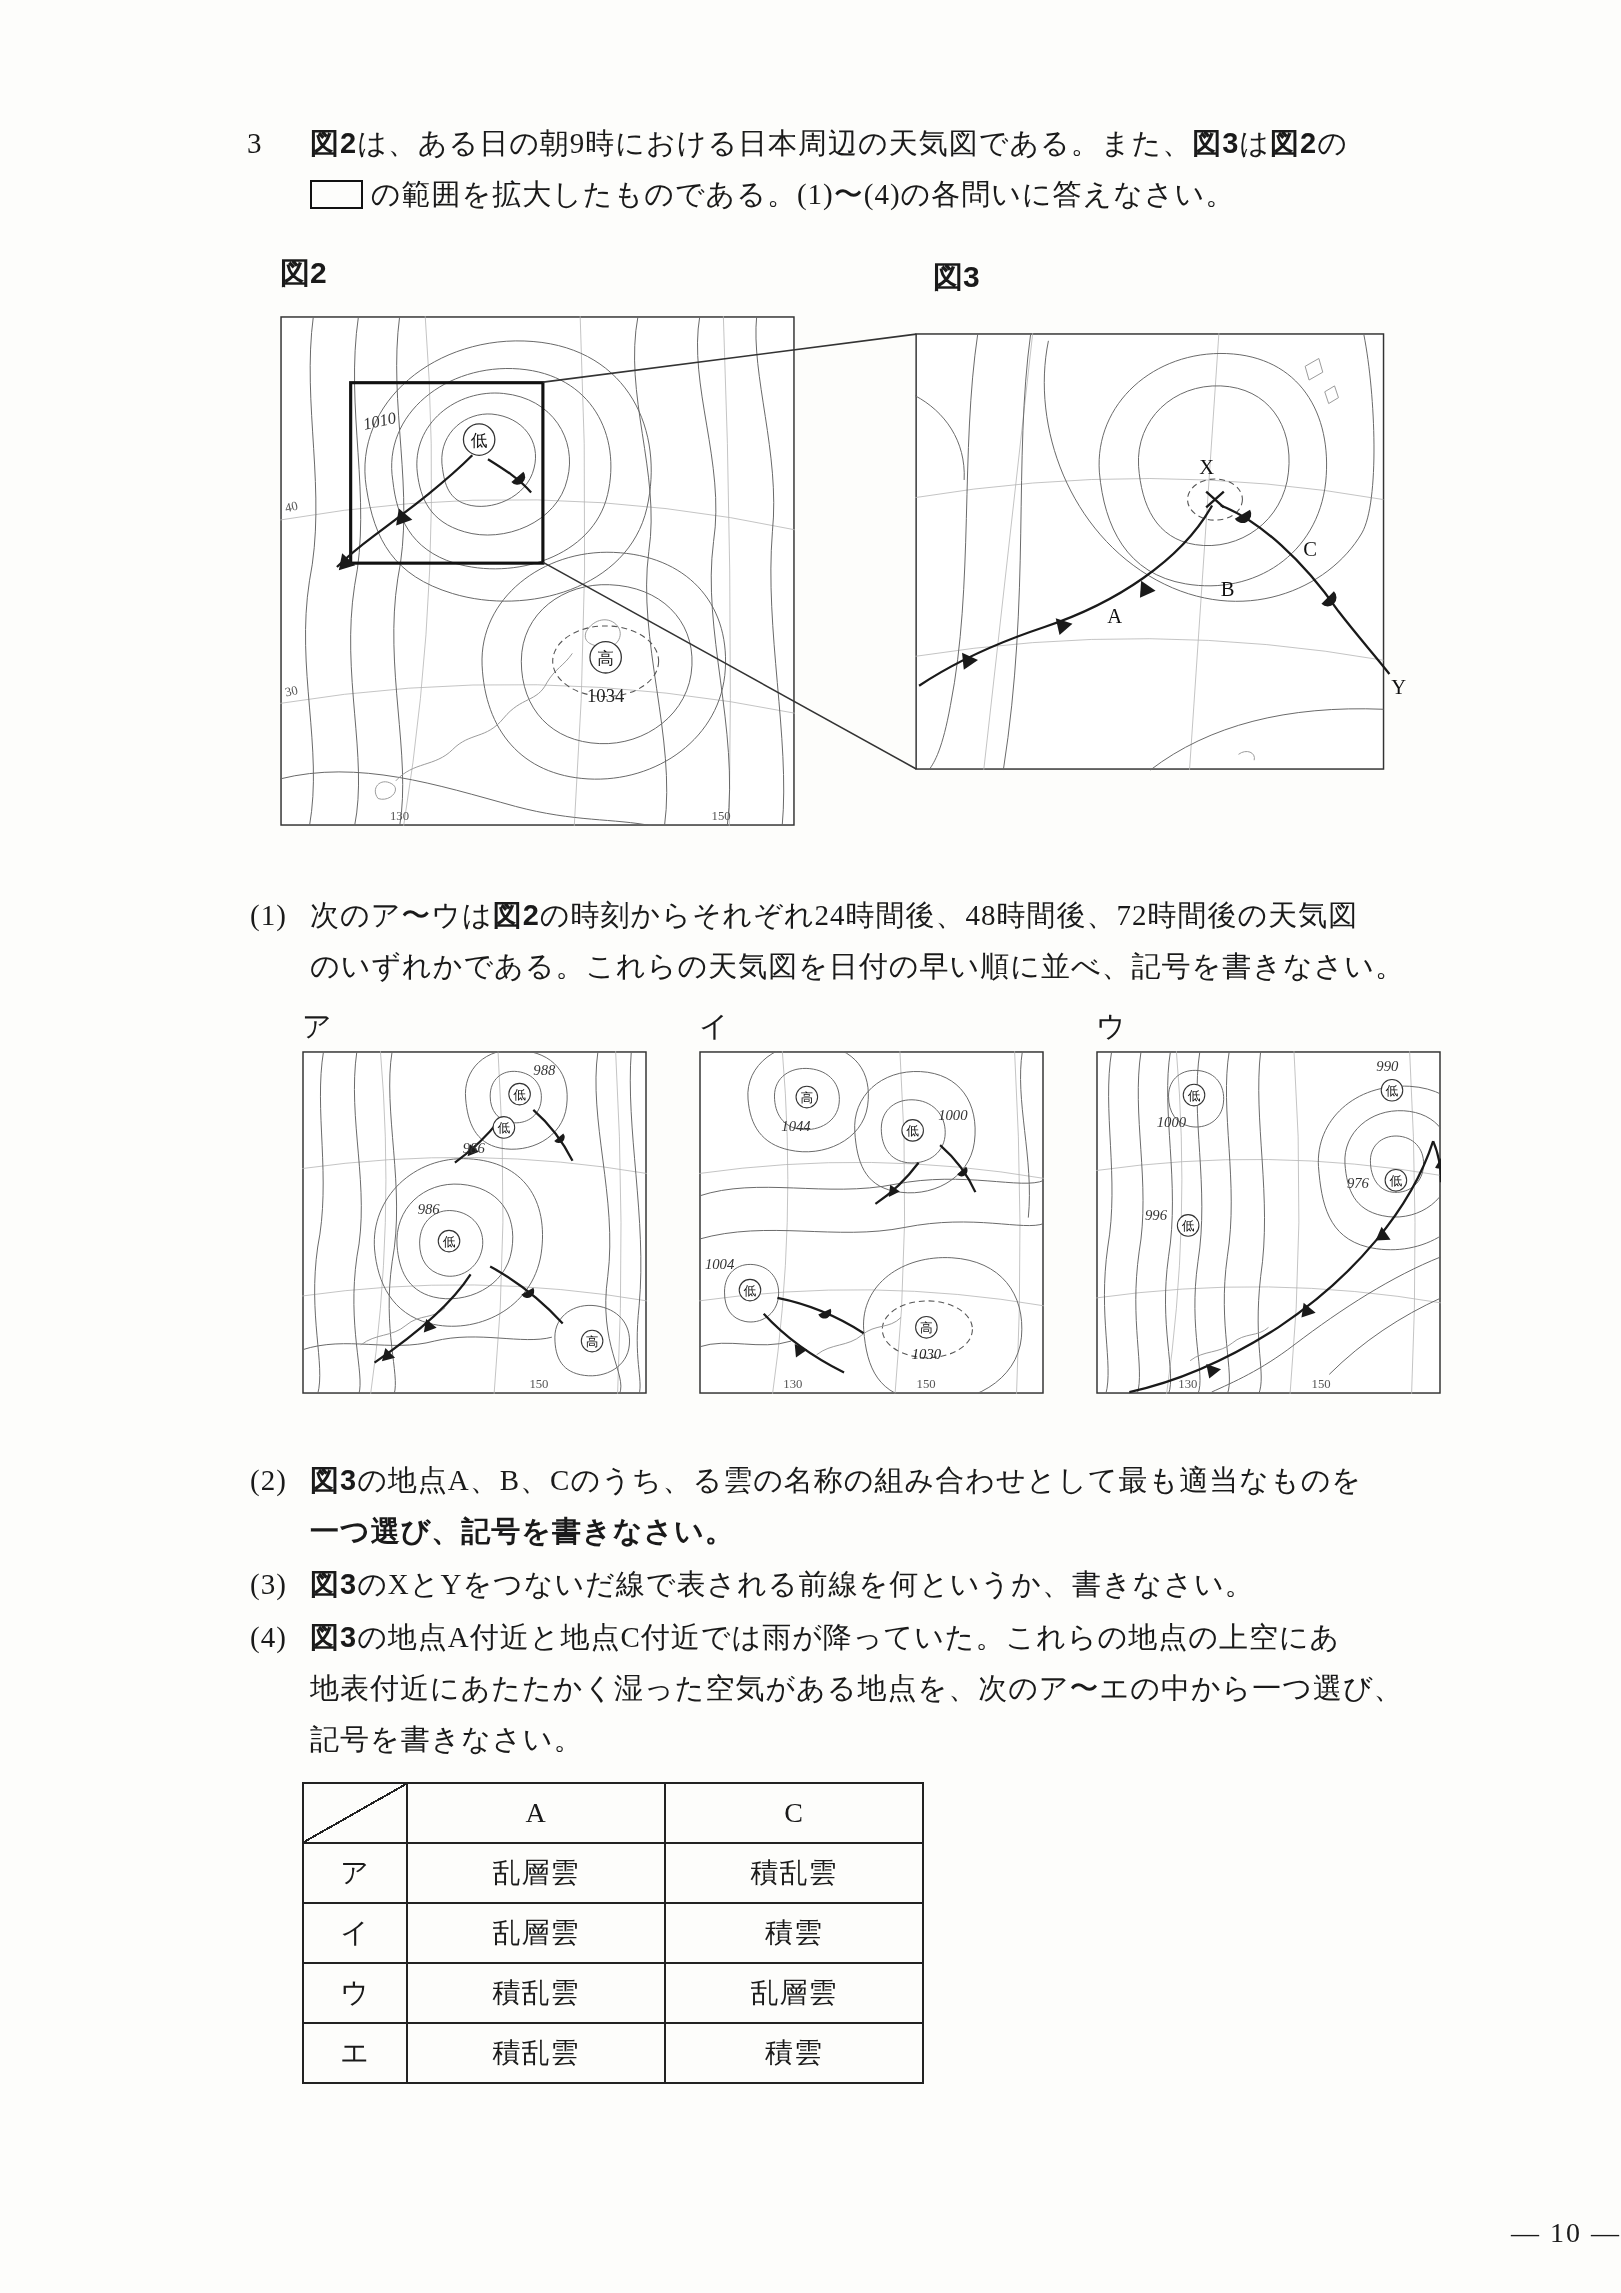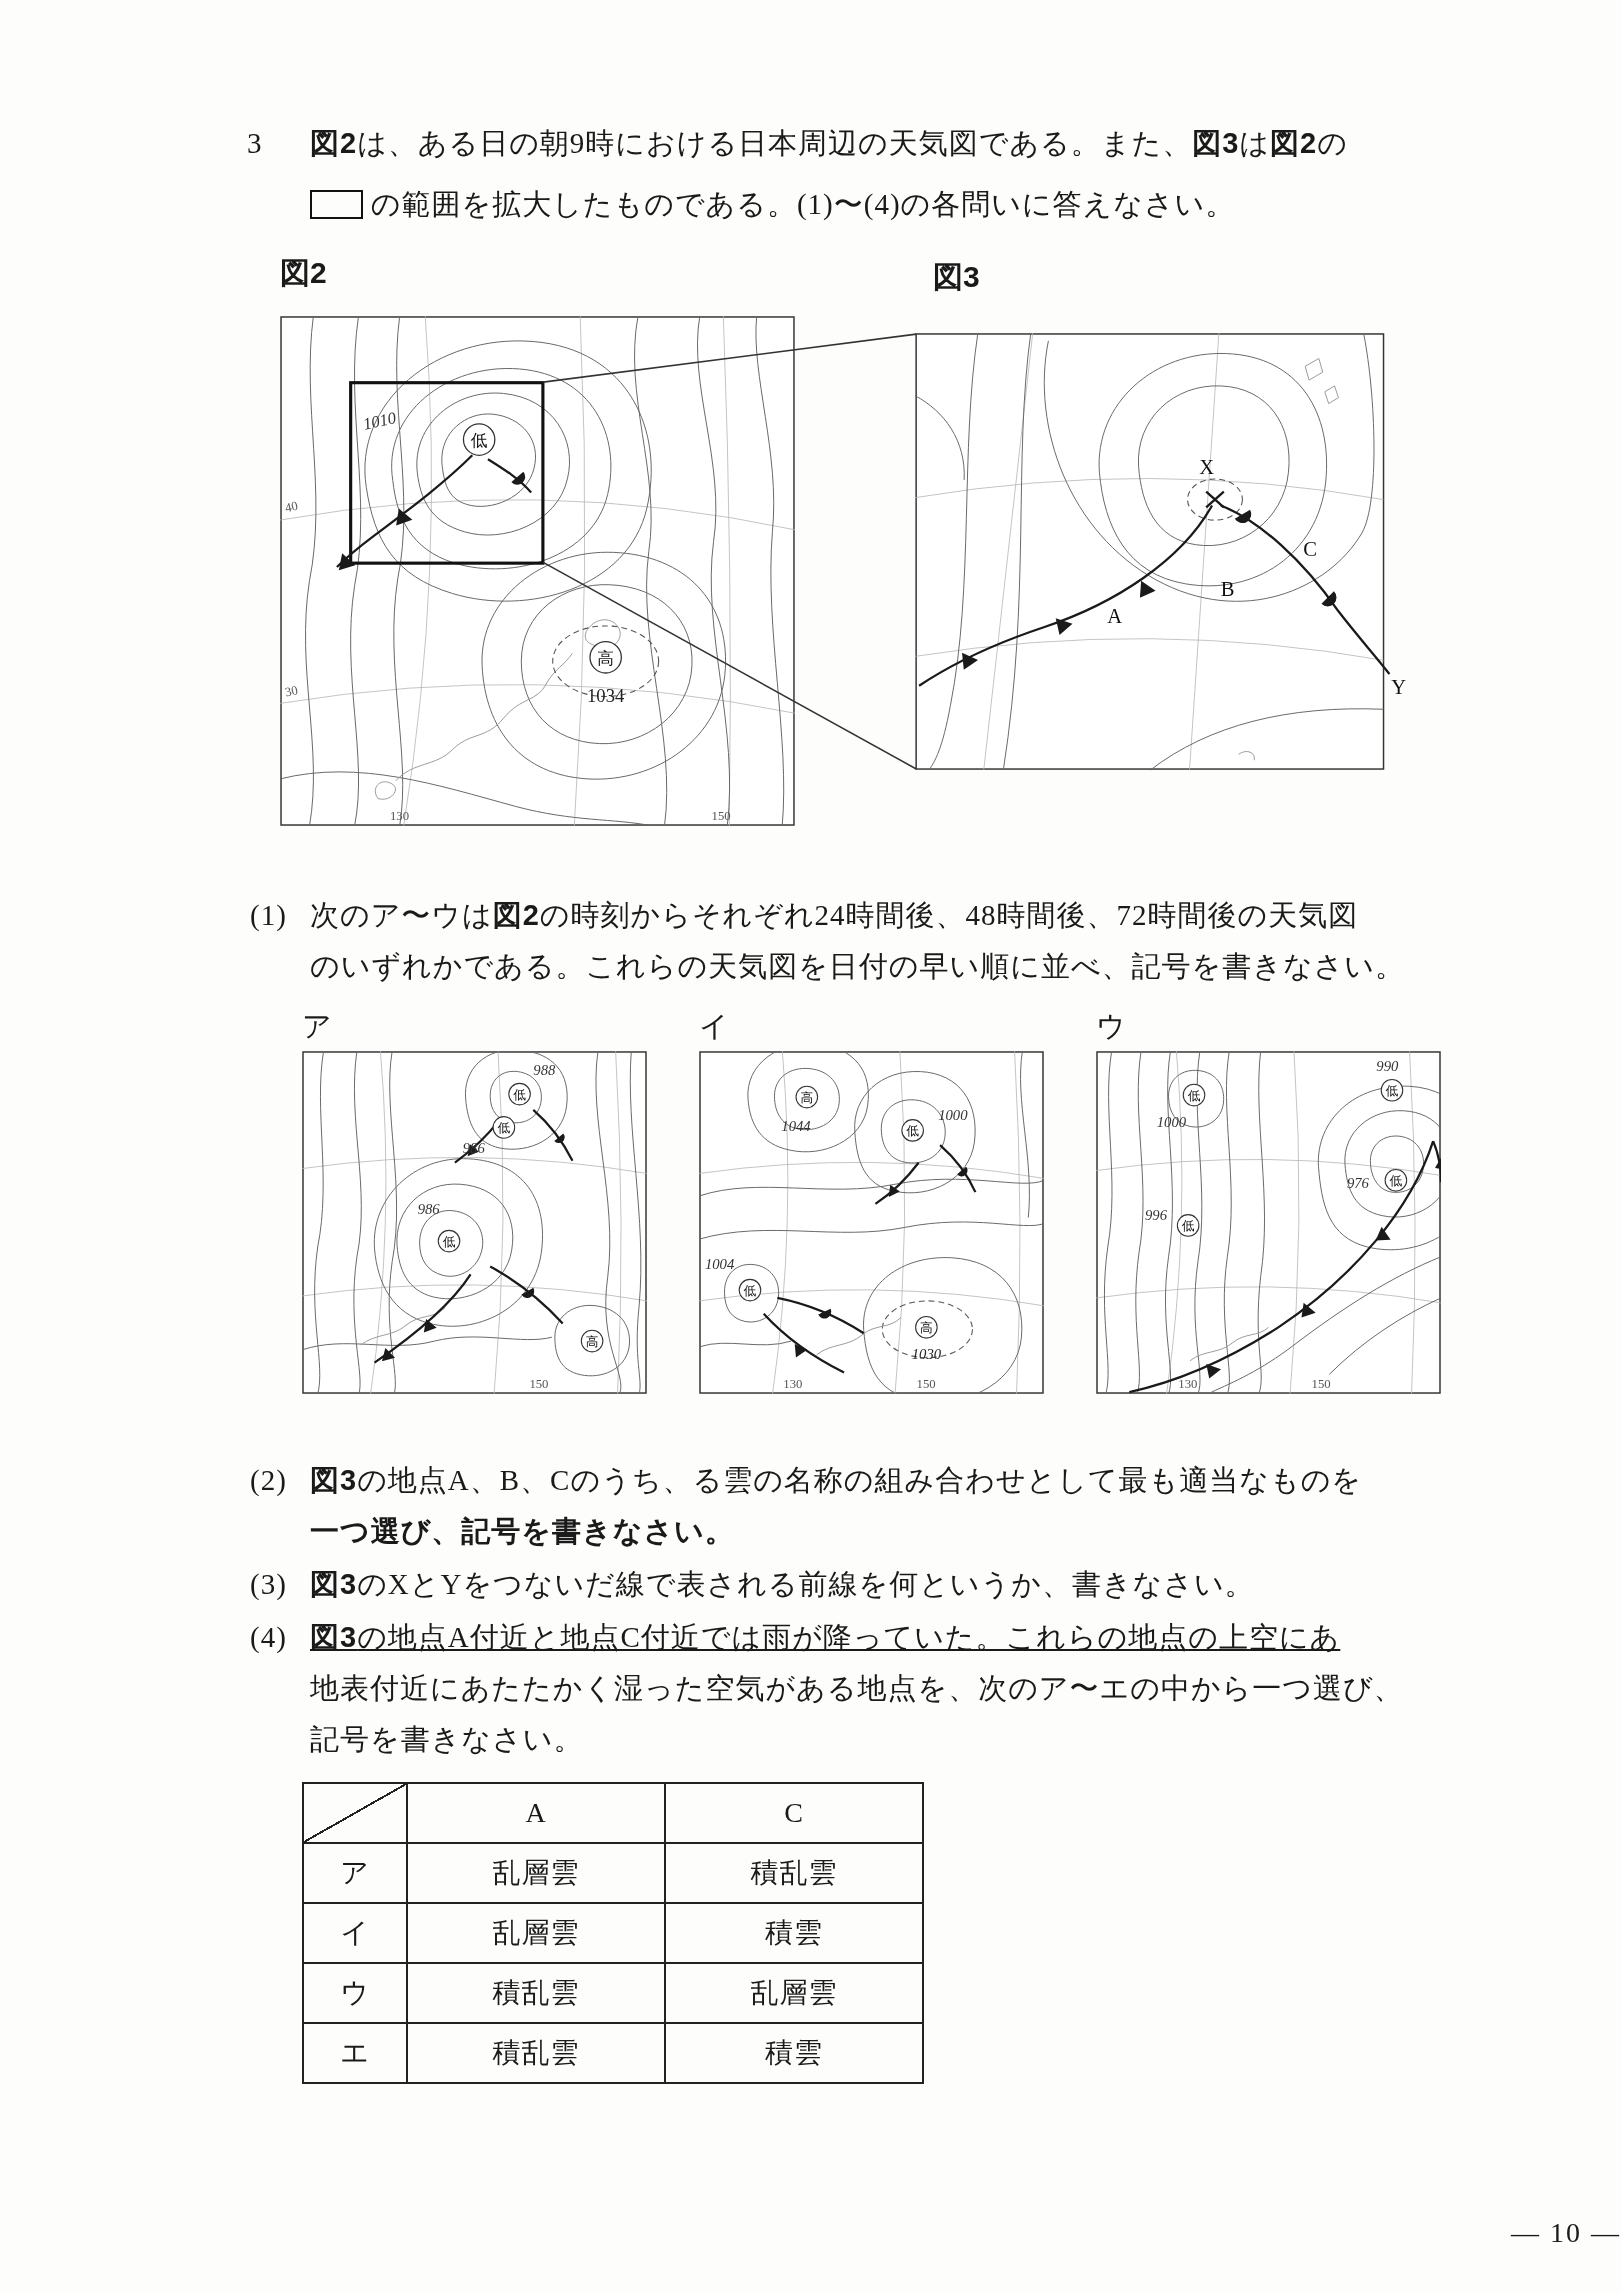--- a/index.html
+++ b/index.html
@@ -70,21 +70,21 @@
 <body>
 
 <div class="page">
 
   <div class="line" style="left:247px;top:125px;">
     <span>3</span>
   </div>
   <div class="line" style="left:310px;top:125px;">
     <span class="gt">図2</span><span>は、ある日の朝9時における日本周辺の天気図である。また、</span><span class="gt">図3</span><span>は</span><span class="gt">図2</span><span>の</span>
   </div>
-  <div class="line" style="left:310px;top:186px;">
+  <div class="line" style="left:310px;top:176px;">
     <span class="rangebox"></span><span>の範囲を拡大したものである。(1)〜(4)の各問いに答えなさい。</span>
   </div>
 
   <div class="fig-title gt" style="left:280px;top:253px;">図2</div>
   <div class="fig-title gt" style="left:933px;top:257px;">図3</div>
 
   <div class="fig-row">
 
     <svg style="left:280px;top:21.6px;" width="515" height="510" viewBox="0 0 525 520">
       <rect class="mapb" x="1" y="1" width="523" height="518"></rect>
@@ -343,21 +343,21 @@
     <span class="gt">図3</span><span>の地点A、B、Cのうち、る雲の名称の組み合わせとして最も適当なものを</span>
   </div>
   <div class="line" style="left:310px;top:1513px;font-weight:bold;">一つ選び、記号を書きなさい。</div>
 
   <div class="line" style="left:250px;top:1566px;">(3)</div>
   <div class="line" style="left:310px;top:1566px;">
     <span class="gt">図3</span><span>のXとYをつないだ線で表される前線を何というか、書きなさい。</span>
   </div>
 
   <div class="line" style="left:250px;top:1619px;">(4)</div>
-  <div class="line" style="left:310px;top:1619px;text-decoration:underline;">
+  <div class="line" style="left:310px;top:1619px;">
     <span class="gt">図3</span><span>の地点A付近と地点C付近では雨が降っていた。これらの地点の上空にあ</span>
   </div>
   <div class="line" style="left:310px;top:1670px;">地表付近にあたたかく湿った空気がある地点を、次のア〜エの中から一つ選び、</div>
   <div class="line" style="left:310px;top:1721px;">記号を書きなさい。</div>
 
   <table class="ctable" style="left:302px;top:1782px;">
     <tbody>
         <tr>
       <td class="diag"></td>
       <td>A</td>

